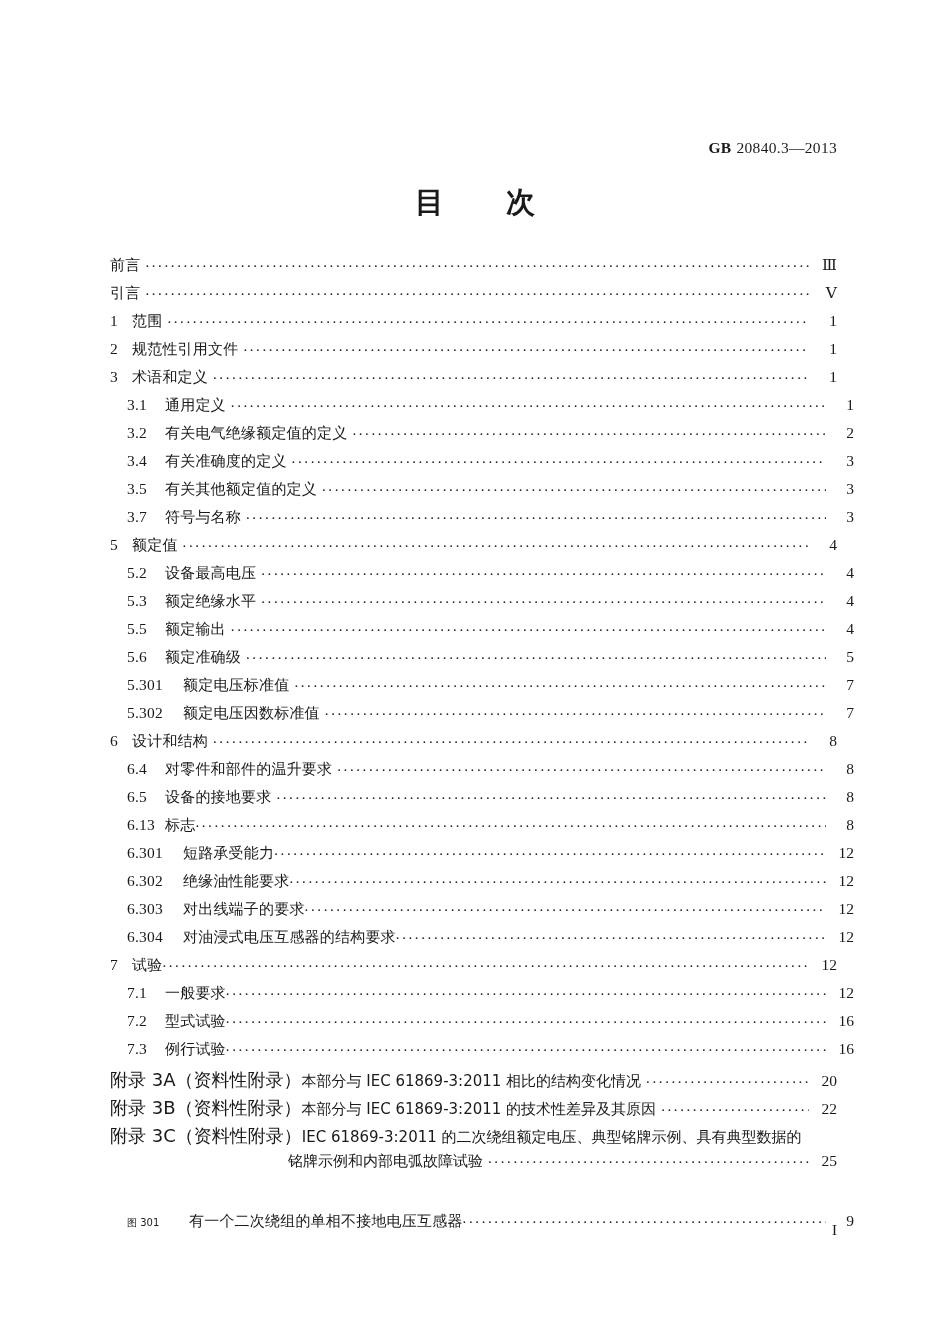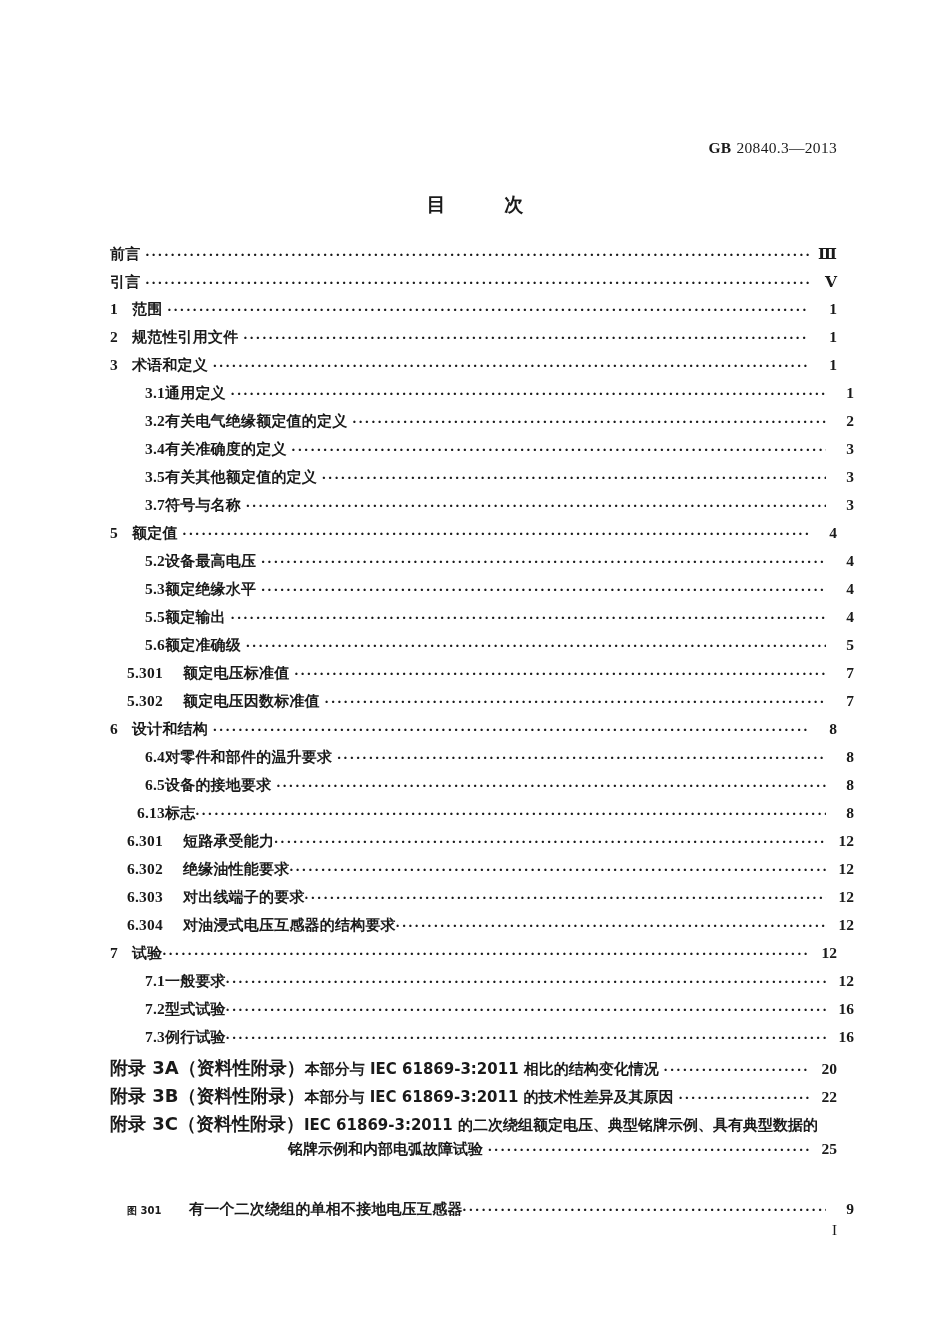--- a/index.html
+++ b/index.html
@@ -33,59 +33,58 @@
   }
   .doc-header .gb {
     font-weight: bold;
     font-family: "Liberation Serif", "DejaVu Serif", serif;
     margin-right: 5px;
   }
 
   
   .toc-title {
     position: absolute;
-    top: 192px;
+    top: 183px;
     left: 0;
     width: 950px;
     text-align: center;
-    font-size: 19px;
+    font-size: 29px;
     font-weight: bold;
     letter-spacing: 26px;
     text-indent: 26px;
     font-family: "DejaVu Sans", "Liberation Sans", sans-serif;
   }
 
   
   .toc {
     position: absolute;
-    top: 244px;
+    top: 256px;
     left: 110px;
     width: 727px;
-    font-weight: bold;
   }
 
   .toc-row {
     display: flex;
     align-items: baseline;
     width: 100%;
     height: 28px;
     font-size: 15.5px;
     white-space: nowrap;
   }
 
   .indent-1 { padding-left: 0; }
   .indent-2 { padding-left: 17px; }
 
   .num {
     flex: 0 0 auto;
     font-family: "Liberation Serif", "DejaVu Serif", serif;
     letter-spacing: 0.2px;
   }
   .num.w-1 { min-width: 22px; }
-  .num.w-2 { min-width: 38px; text-align: right; }
+  .num.w-2 { min-width: 38px; }
   .num.w-3 { min-width: 56px; }
 
   .label {
     flex: 0 0 auto;
     font-family: "DejaVu Sans", "Liberation Sans", sans-serif;
     font-size: 15px;
     letter-spacing: 0.2px;
   }
 
   .leader {

